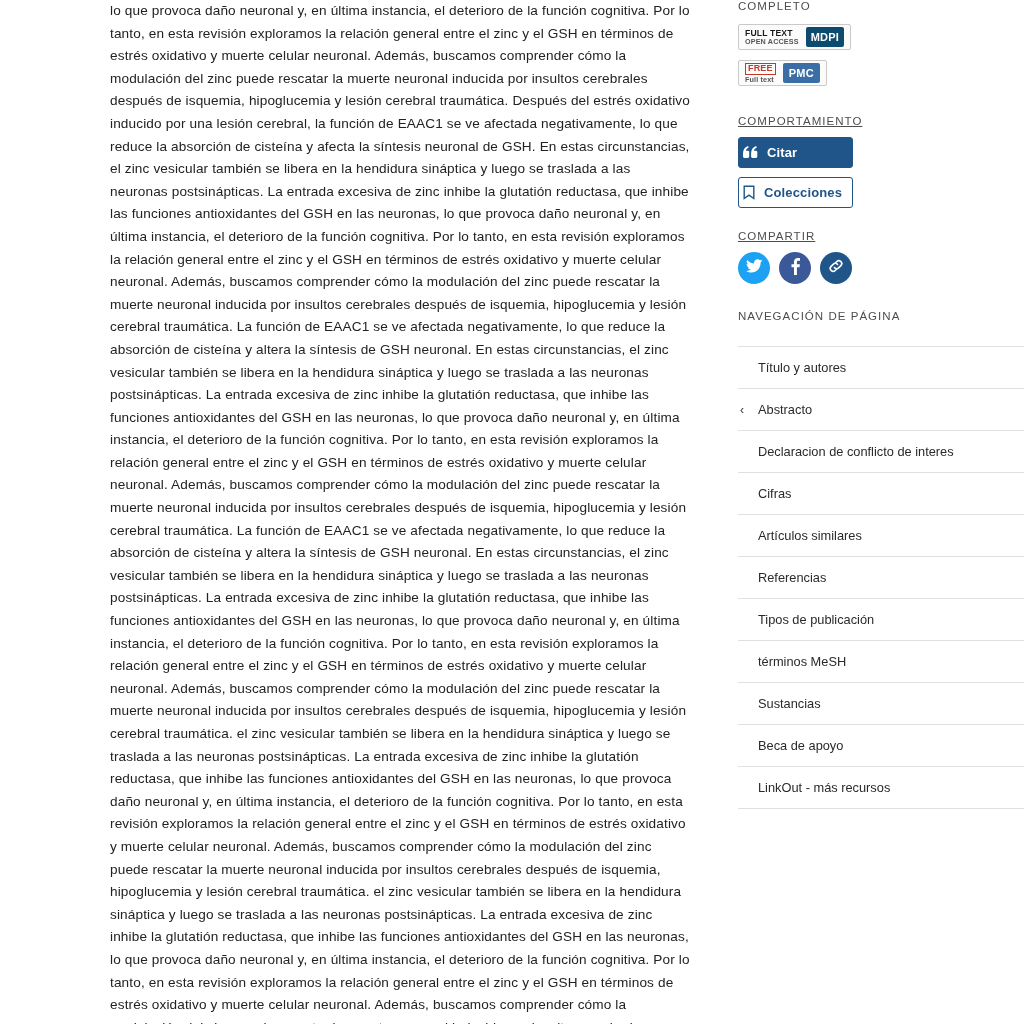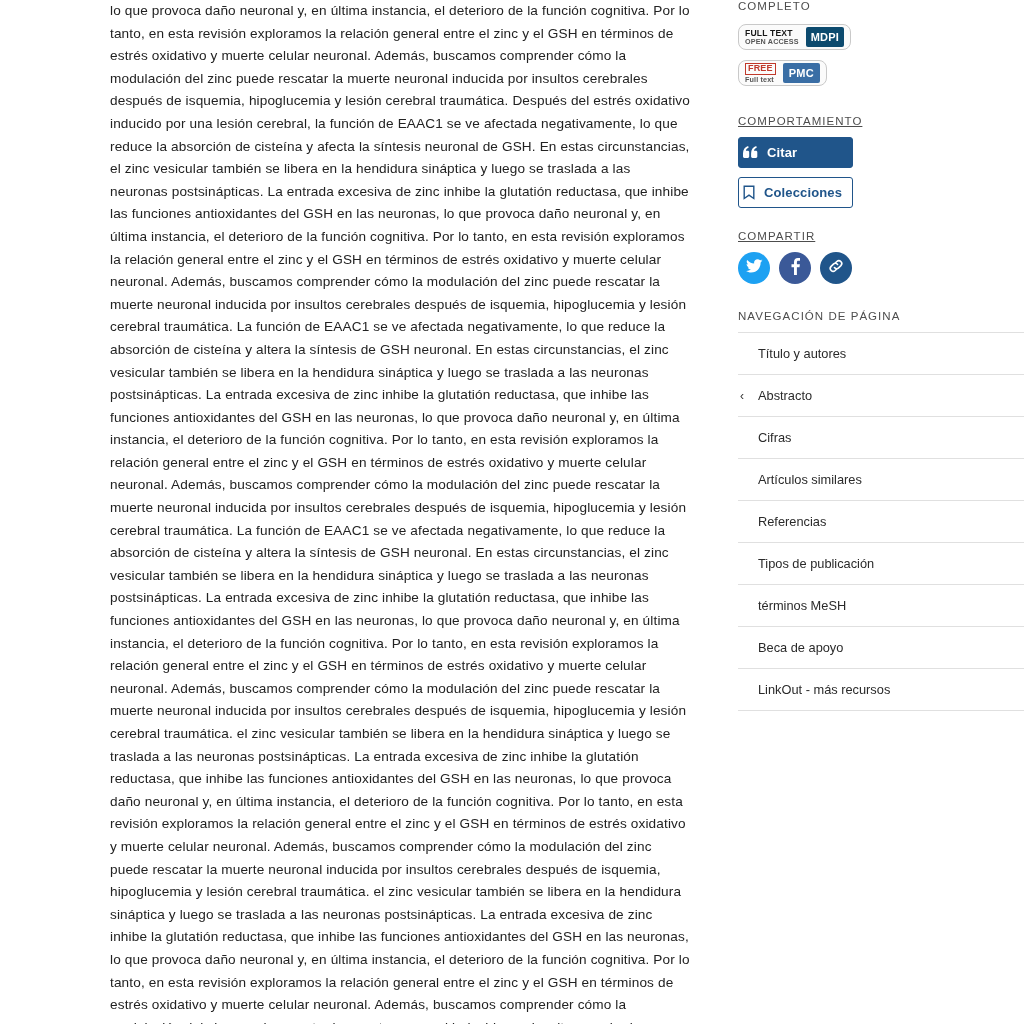--- a/index.html
+++ b/index.html
@@ -52,21 +52,21 @@
     font-weight: 400;
   }
   .full-text-links {
     margin: 0 0 22px 0;
   }
   .link-badge {
     display: inline-flex;
     align-items: center;
     border: 1px solid #c9c9c9;
     background: #fbfbfb;
-    border-radius: 8px;
+    border-radius: 2px;
     padding: 3px 6px;
     margin-bottom: 7px;
     height: 26px;
     cursor: pointer;
   }
   .badge-left {
     display: flex;
     flex-direction: column;
     justify-content: center;
     line-height: 1.05;
@@ -138,21 +138,21 @@
   .share-row { display: flex; gap: 9px; margin-bottom: 26px; }
   .share-btn {
     width: 32px; height: 32px; border-radius: 50%;
     display: flex; align-items: center; justify-content: center;
     cursor: pointer;
   }
   .share-twitter { background: #1da1f2; }
   .share-facebook { background: #3b5998; }
   .share-permalink { background: #20558a; }
 
-  .nav-list { border-top: 1px solid #e0e0e0; margin-top: 10px; }
+  .nav-list { border-top: 1px solid #e0e0e0; margin-top: 24px; }
   .nav-item {
     position: relative;
     border-bottom: 1px solid #e0e0e0;
     font-size: 12.8px;
     color: #2a2a2a;
     padding: 12px 4px 12px 20px;
     line-height: 17px;
     cursor: pointer;
     min-height: 39px;
     display: flex;
@@ -253,33 +253,39 @@
 
     <div class="nav-list">
       <div class="nav-item">
         <span class="nav-label">Título y autores</span>
       </div>
       <div class="nav-item active">
         <span class="chev">‹</span>
         <span class="nav-label">Abstracto</span>
       </div>
       <div class="nav-item">
+        <span class="nav-label">Declaracion de conflicto de interes</span>
+      </div>
+      <div class="nav-item">
         <span class="nav-label">Cifras</span>
       </div>
       <div class="nav-item">
         <span class="nav-label">Artículos similares</span>
       </div>
       <div class="nav-item">
         <span class="nav-label">Referencias</span>
       </div>
       <div class="nav-item">
         <span class="nav-label">Tipos de publicación</span>
       </div>
       <div class="nav-item">
         <span class="nav-label">términos MeSH</span>
+      </div>
+      <div class="nav-item">
+        <span class="nav-label">Sustancias</span>
       </div>
       <div class="nav-item">
         <span class="nav-label">Beca de apoyo</span>
       </div>
       <div class="nav-item">
         <span class="nav-label">LinkOut - más recursos</span>
       </div>
     </div>
 
   </div>

